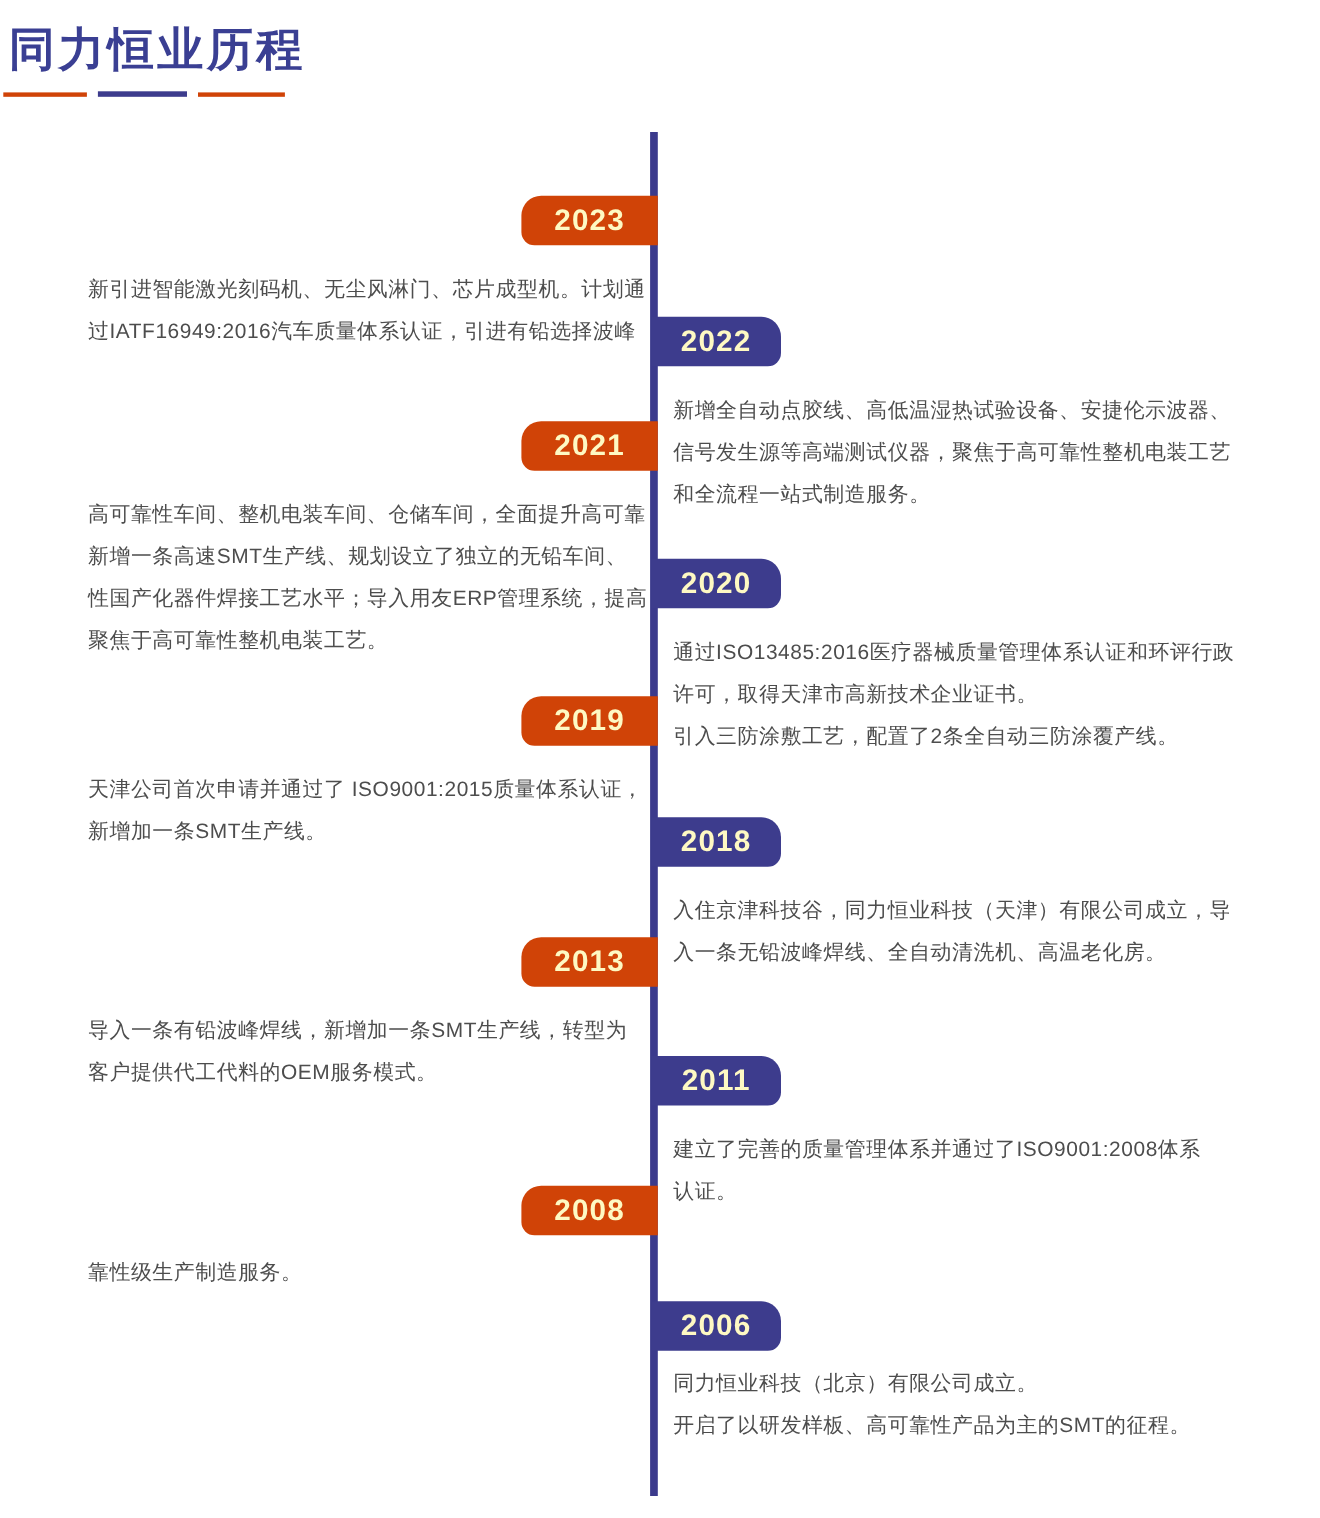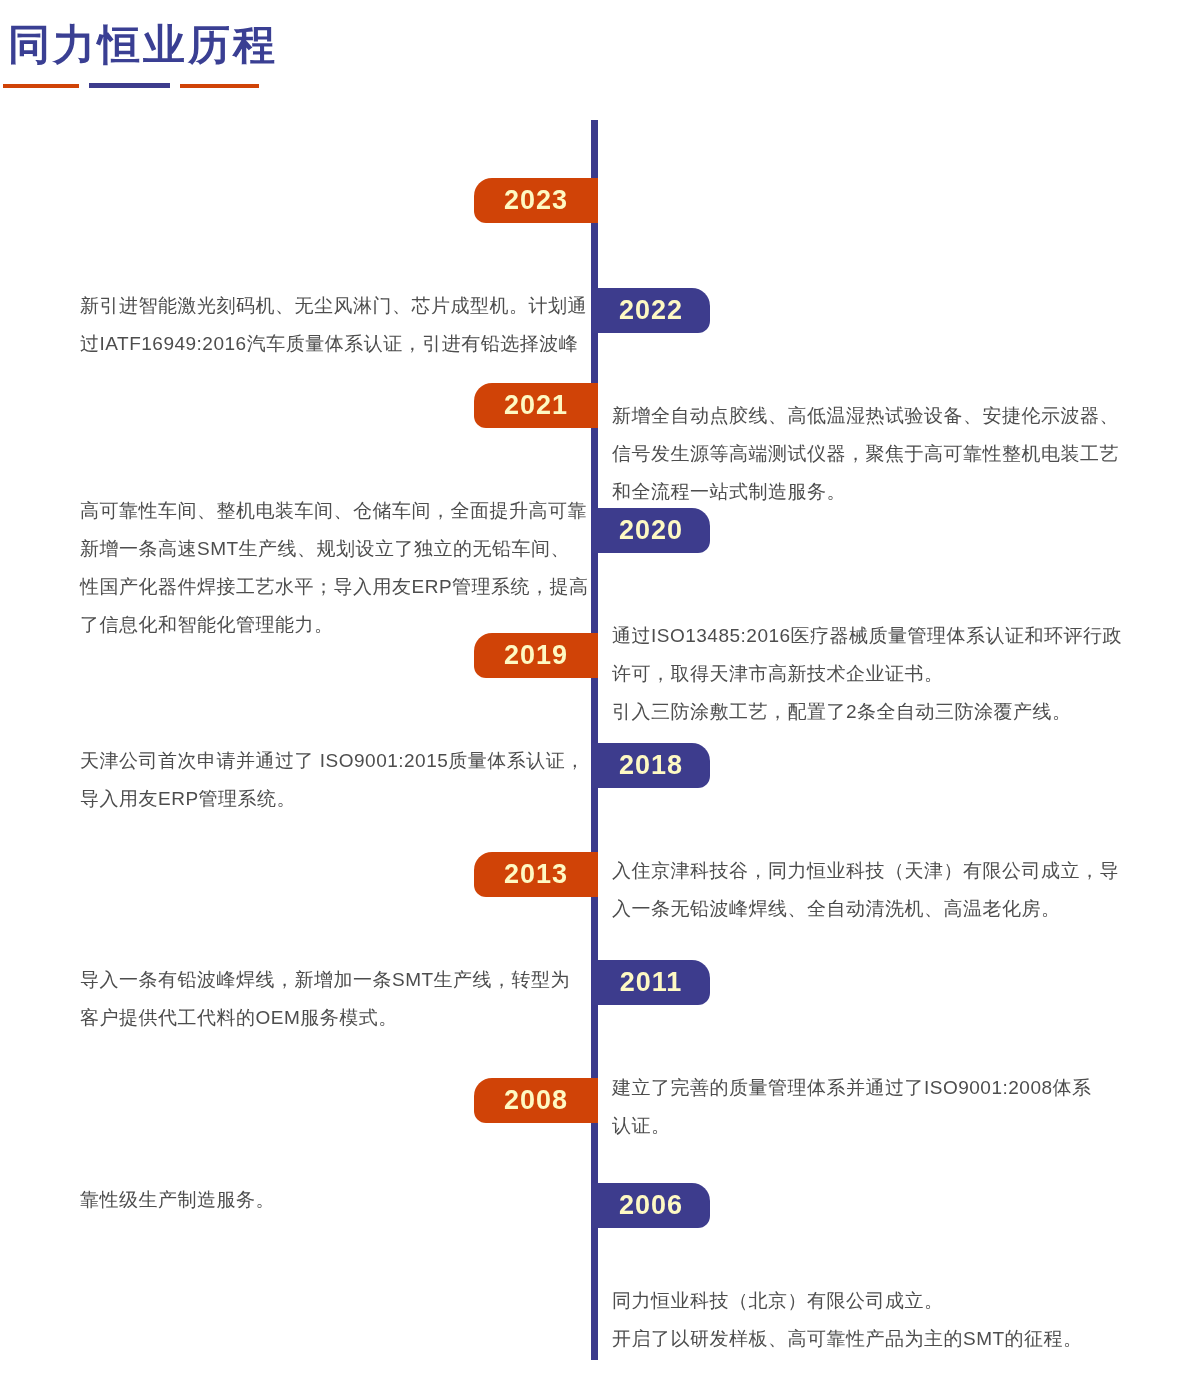--- a/index.html
+++ b/index.html
@@ -36,21 +36,21 @@
   .event .badge{
     position:absolute;top:0;width:124px;height:45px;
     color:#fef9c3;font-weight:bold;font-size:27px;line-height:45px;
     text-align:center;letter-spacing:1px;
   }
   .event.left{left:0;width:598px;}
   .event.left .badge{right:0;background:var(--orange);border-radius:18px 0 0 12px;}
   .event.right{left:592px;width:608px;}
   .event.right .badge{left:0;width:118px;background:var(--purple);border-radius:0 18px 12px 0;}
 
-  .event .desc{position:absolute;top:67px;margin-top:42px;}
+  .event .desc{position:absolute;top:67px;}
   .event.left .desc{left:80px;}
   .event.right .desc{left:20px;}
   .desc .line{
     font-size:19px;line-height:38px;color:var(--text);
     white-space:nowrap;letter-spacing:0.5px;
   }
 
   
   #events .event:nth-child(1){top:178px;}
   #events .event:nth-child(2){top:288px;}
@@ -92,38 +92,38 @@
           <div class="line">和全流程一站式制造服务。</div>
         </div>
   </div>
 
   <div class="event left">
     <div class="badge">2021</div>
     <div class="desc">
           <div class="line">高可靠性车间、整机电装车间、仓储车间，全面提升高可靠</div>
           <div class="line">新增一条高速SMT生产线、规划设立了独立的无铅车间、</div>
           <div class="line">性国产化器件焊接工艺水平；导入用友ERP管理系统，提高</div>
-          <div class="line">了信息化和智能化管理能力。</div>
+          <div class="line">聚焦于高可靠性整机电装工艺。</div>
         </div>
   </div>
 
   <div class="event right">
     <div class="badge">2020</div>
     <div class="desc">
           <div class="line">通过ISO13485:2016医疗器械质量管理体系认证和环评行政</div>
           <div class="line">许可，取得天津市高新技术企业证书。</div>
           <div class="line">引入三防涂敷工艺，配置了2条全自动三防涂覆产线。</div>
         </div>
   </div>
 
   <div class="event left">
     <div class="badge">2019</div>
     <div class="desc">
           <div class="line">天津公司首次申请并通过了 ISO9001:2015质量体系认证，</div>
-          <div class="line">导入用友ERP管理系统。</div>
+          <div class="line">新增加一条SMT生产线。</div>
         </div>
   </div>
 
   <div class="event right">
     <div class="badge">2018</div>
     <div class="desc">
           <div class="line">入住京津科技谷，同力恒业科技（天津）有限公司成立，导</div>
           <div class="line">入一条无铅波峰焊线、全自动清洗机、高温老化房。</div>
         </div>
   </div>

